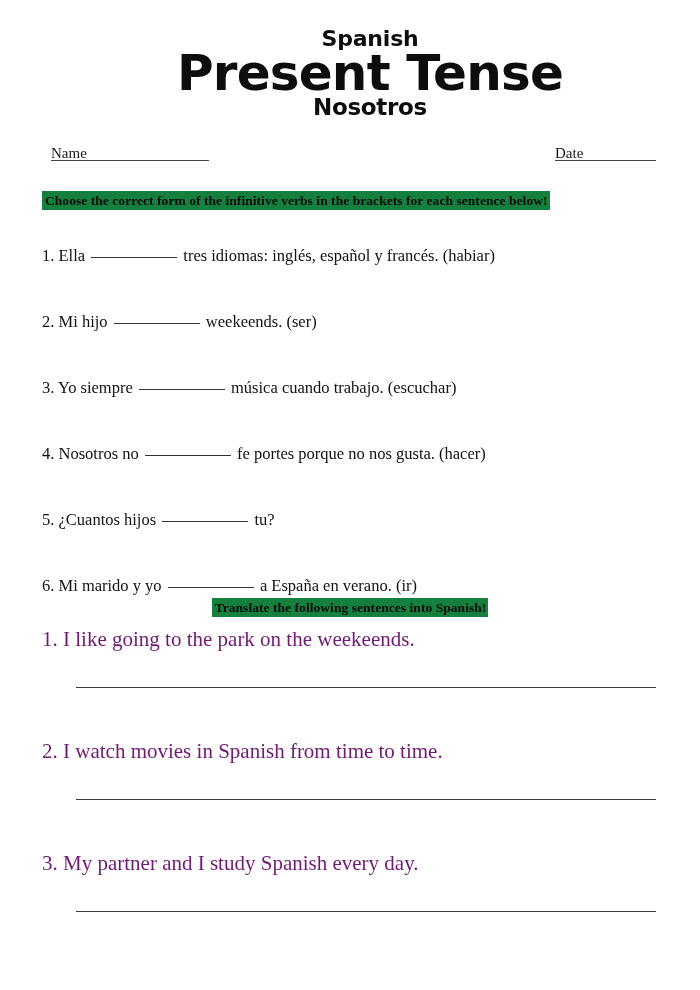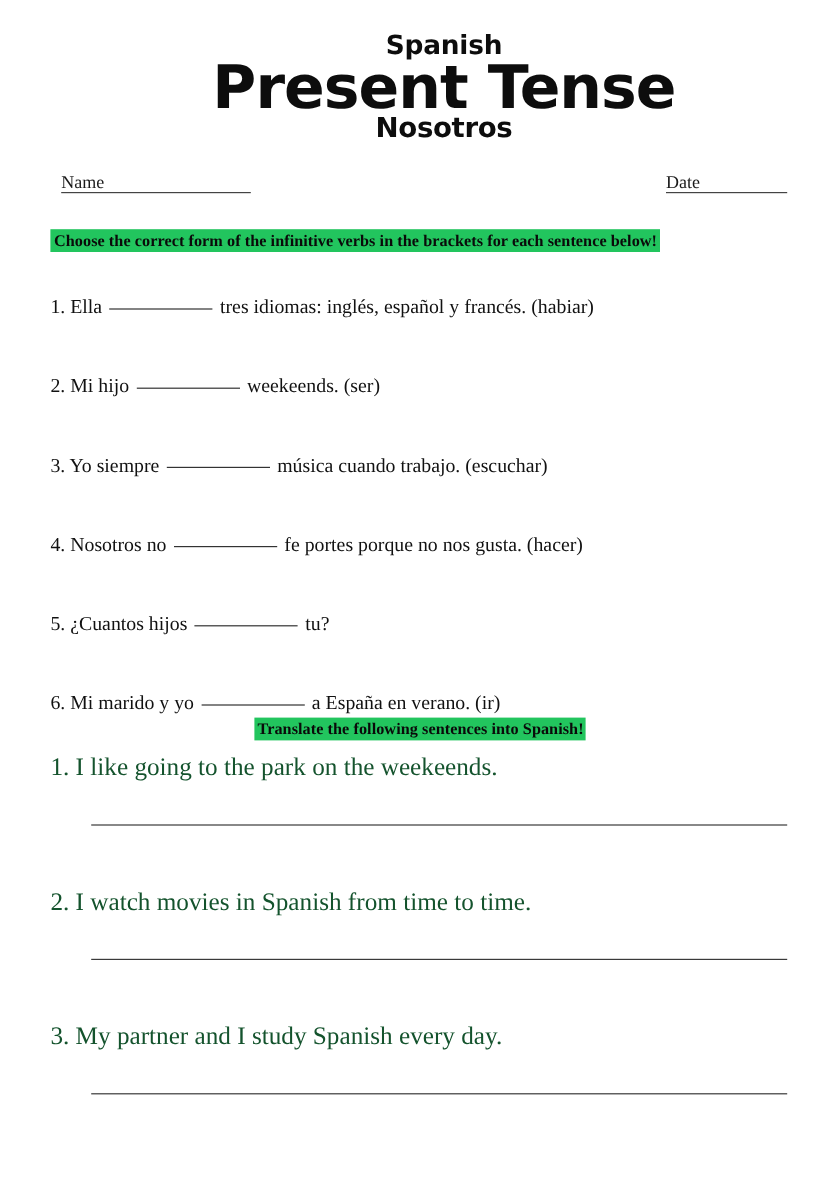--- a/index.html
+++ b/index.html
@@ -81,21 +81,21 @@
   
   .instruction {
     position: absolute;
     font-weight: bold;
     font-size: 13.5px;
     letter-spacing: 0.05px;
     white-space: nowrap;
     color: #0a0a0a;
   }
   .instruction .hl {
-    background: #22c55e;
+    background: #15803d;
     padding: 2px 2px 2px 3px;
   }
   .instruction-1 {
     top: 193px;
     left: 42px;
   }
   .instruction-2 {
     top: 600px;
     left: 0;
     width: 700px;
@@ -135,21 +135,21 @@
     width: 620px;
   }
   .translate-item {
     height: 112px;
     position: relative;
   }
   .translate-text {
     font-size: 21px;
     line-height: 26px;
     white-space: nowrap;
-    color: #14532d;
+    color: #701a75;
   }
   .answer-rule {
     position: absolute;
     left: 34px;
     top: 61px;
     width: 580px;
     height: 0;
     border-bottom: 1.5px solid #3a3a3a;
   }
 </style>

